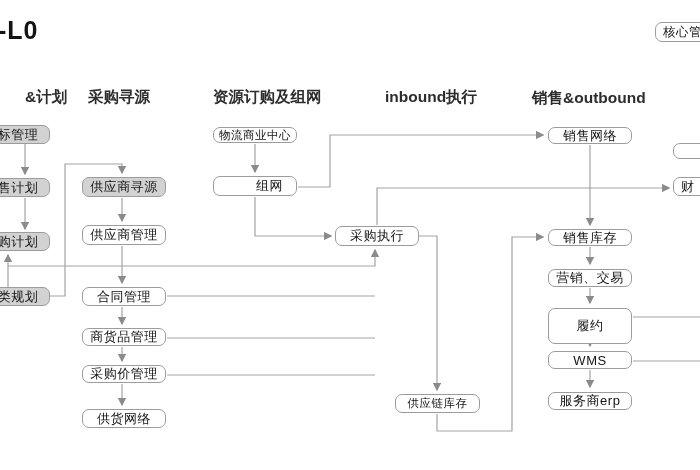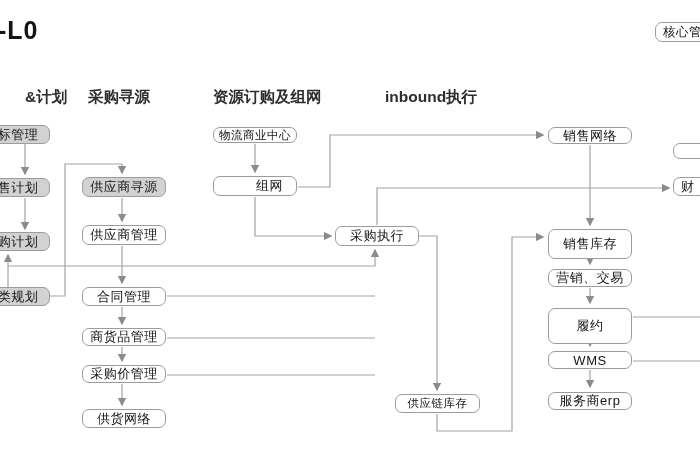--- a/index.html
+++ b/index.html
@@ -72,41 +72,42 @@
     </g>
   </svg>
 
   <div class="title">-L0</div>
   <div class="node left-pad" style="left:655px;top:22px;width:62px;height:20px;font-size:12.5px;">核心管</div>
 
   <div class="hdr" style="left:1px;top:87px;padding-left:24px;">&amp;计划</div>
   <div class="hdr" style="left:88px;top:87px;">采购寻源</div>
   <div class="hdr" style="left:213px;top:87px;">资源订购及组网</div>
   <div class="hdr" style="left:385px;top:87px;">inbound执行</div>
+  <div class="hdr" style="left:532px;top:88px;">销售&amp;outbound</div>
 
   <div class="node gray" style="left:-14px;top:125px;width:64px;height:19px;">标管理</div>
   <div class="node gray" style="left:-14px;top:178px;width:64px;height:19px;">售计划</div>
   <div class="node gray" style="left:-14px;top:232px;width:64px;height:19px;">购计划</div>
   <div class="node gray" style="left:-14px;top:287px;width:64px;height:19px;">类规划</div>
 
   <div class="node gray" style="left:82px;top:177px;width:84px;height:20px;">供应商寻源</div>
   <div class="node" style="left:82px;top:225px;width:84px;height:20px;">供应商管理</div>
   <div class="node" style="left:82px;top:287px;width:84px;height:19px;">合同管理</div>
   <div class="node" style="left:82px;top:328px;width:84px;height:18px;">商货品管理</div>
   <div class="node" style="left:82px;top:365px;width:84px;height:18px;">采购价管理</div>
   <div class="node" style="left:82px;top:409px;width:84px;height:19px;border-radius:7px;">供货网络</div>
 
   <div class="node sm" style="left:213px;top:127px;width:84px;height:16px;">物流商业中心</div>
   <div class="node" style="left:213px;top:176px;width:84px;height:20px;padding-left:29px;">组网</div>
 
   <div class="node" style="left:335px;top:226px;width:84px;height:20px;">采购执行</div>
   <div class="node sm" style="left:395px;top:394px;width:85px;height:19px;">供应链库存</div>
 
   <div class="node" style="left:548px;top:127px;width:84px;height:17px;">销售网络</div>
-  <div class="node" style="left:548px;top:229px;width:84px;height:30px;">销售库存</div>
+  <div class="node" style="left:548px;top:229px;width:84px;height:17px;">销售库存</div>
   <div class="node" style="left:548px;top:269px;width:84px;height:18px;">营销、交易</div>
   <div class="node" style="left:548px;top:308px;width:84px;height:36px;">履约</div>
   <div class="node" style="left:548px;top:351px;width:84px;height:18px;">WMS</div>
   <div class="node" style="left:548px;top:392px;width:84px;height:18px;">服务商erp</div>
 
   <div class="node" style="left:673px;top:143px;width:55px;height:16px;"></div>
   <div class="node left-pad" style="left:673px;top:177px;width:55px;height:19px;">财</div>
 
 </div>
 

